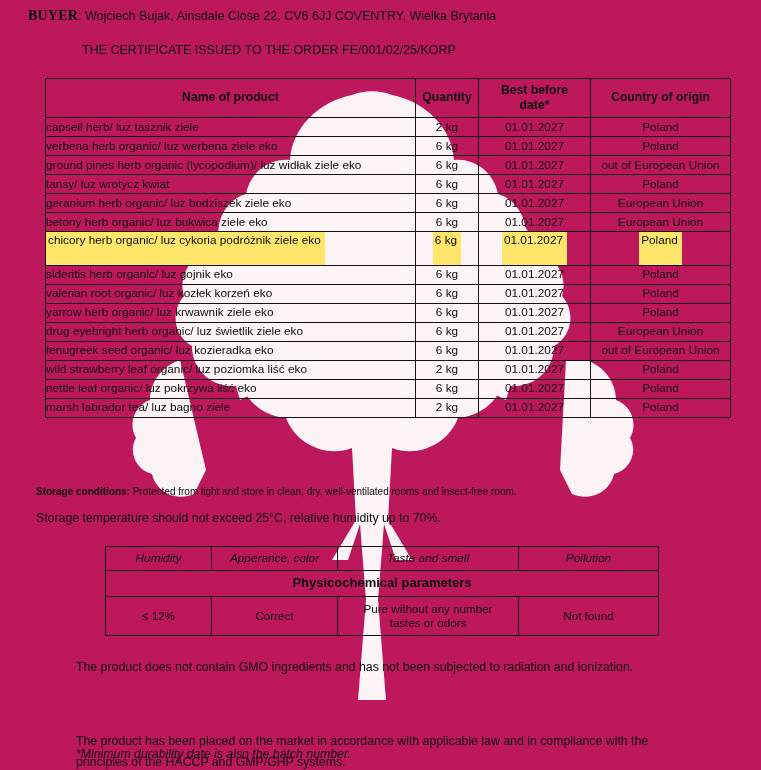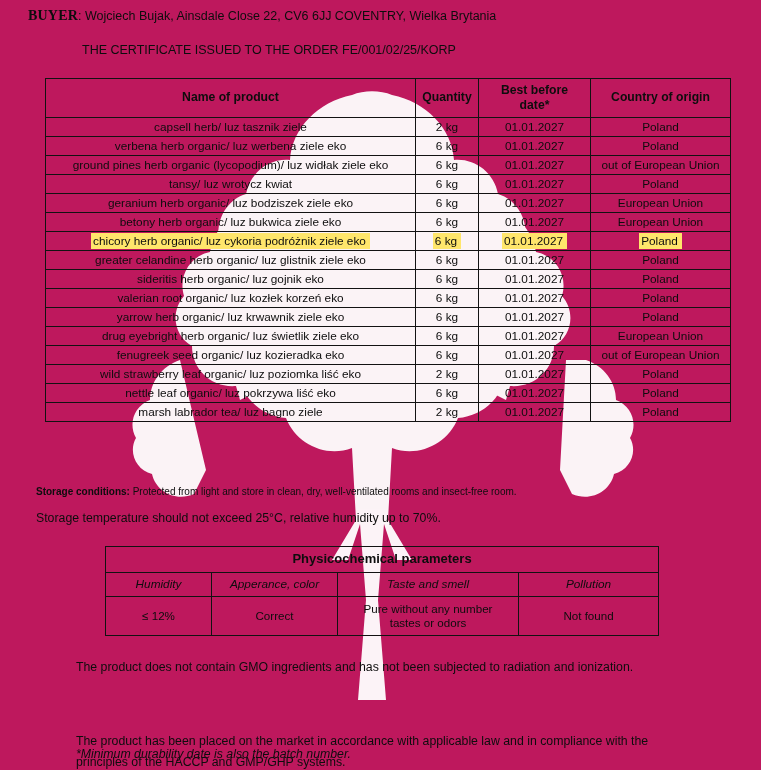--- a/index.html
+++ b/index.html
@@ -79,34 +79,34 @@
   .product-table tbody td {
     height: 18px;
     vertical-align: middle;
   }
   .col-name   { width: 370px; }
   .col-qty    { width: 63px; }
   .col-date   { width: 112px; }
   .col-origin { width: 140px; }
 
   .cell-name {
-    text-align: center;
+    text-align: left;
     padding-left: 4px;
     white-space: nowrap;
     overflow: visible;
   }
   .cell-qty, .cell-date, .cell-origin {
     text-align: center;
     white-space: nowrap;
   }
   .hl-partial { background: transparent; }
   .hl-partial .hl-span {
     background: #ffe66b;
     display: inline-block;
-    padding: 1px 4px 1px 2px;
+    padding: 1px 4px 17px 2px;
   }
 
   
   .storage-1 {
     position: absolute;
     left: 36px;
     top: 486px;
     font-size: 10px;
     white-space: nowrap;
   }
@@ -243,26 +243,20 @@
             <td class="cell-date">01.01.2027</td>
             <td class="cell-origin">European Union</td>
           </tr>
           <tr>
             <td class="cell-name hl-partial"><span class="hl-span">chicory herb organic/ luz cykoria podróżnik ziele eko</span></td>
             <td class="cell-qty hl-partial"><span class="hl-span">6 kg</span></td>
             <td class="cell-date hl-partial"><span class="hl-span">01.01.2027</span></td>
             <td class="cell-origin hl-partial"><span class="hl-span">Poland</span></td>
           </tr>
           <tr>
-            <td class="cell-name">greater celandine herb organic/ luz glistnik ziele eko</td>
-            <td class="cell-qty">6 kg</td>
-            <td class="cell-date">01.01.2027</td>
-            <td class="cell-origin">Poland</td>
-          </tr>
-          <tr>
             <td class="cell-name">sideritis herb organic/ luz gojnik eko</td>
             <td class="cell-qty">6 kg</td>
             <td class="cell-date">01.01.2027</td>
             <td class="cell-origin">Poland</td>
           </tr>
           <tr>
             <td class="cell-name">valerian root organic/ luz kozłek korzeń eko</td>
             <td class="cell-qty">6 kg</td>
             <td class="cell-date">01.01.2027</td>
             <td class="cell-origin">Poland</td>
@@ -313,27 +307,27 @@
 
     <table class="phys-table">
       <colgroup>
         <col class="pcol-1">
           <col class="pcol-2">
           <col class="pcol-3">
           <col class="pcol-4">
       </colgroup>
       <tbody>
         <tr>
-          <td class="phys-title" colspan="4">Physicochemical parameters</td>
-        </tr>
-        <tr>
           <td class="phys-head">Humidity</td>
           <td class="phys-head">Apperance, color</td>
           <td class="phys-head">Taste and smell</td>
           <td class="phys-head">Pollution</td>
+        </tr>
+        <tr>
+          <td class="phys-title" colspan="4">Physicochemical parameters</td>
         </tr>
         <tr>
           <td class="phys-val">≤ 12%</td>
           <td class="phys-val">Correct</td>
           <td class="phys-val">
             <span>Pure without any number</span><br>
             <span>tastes or odors</span>
           </td>
           <td class="phys-val">Not found</td>
         </tr>

